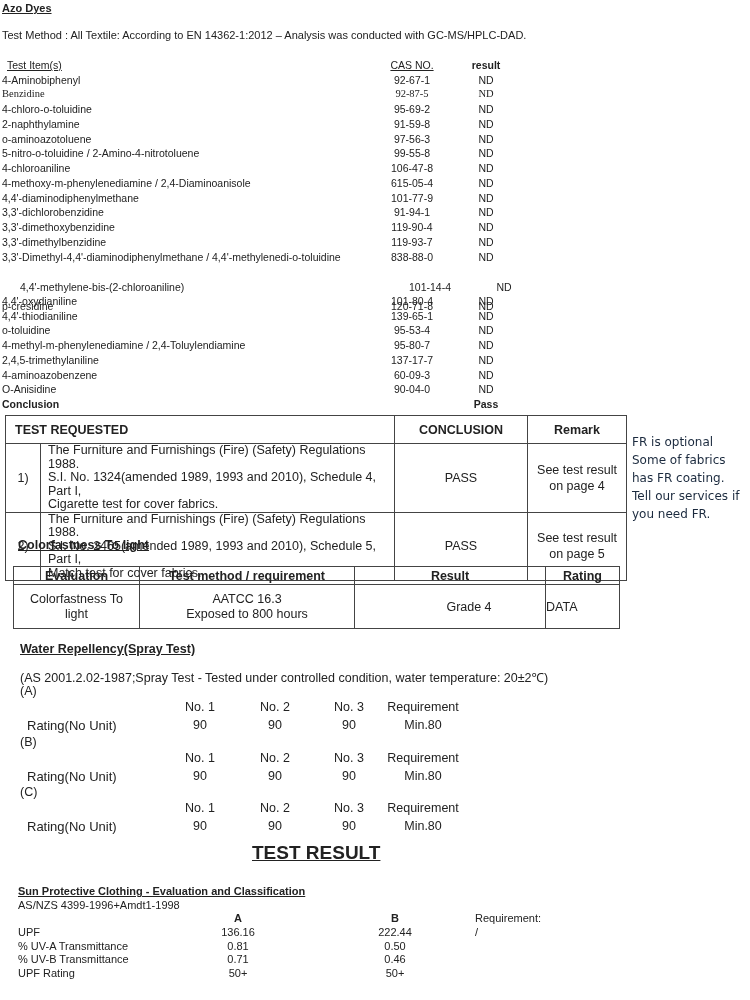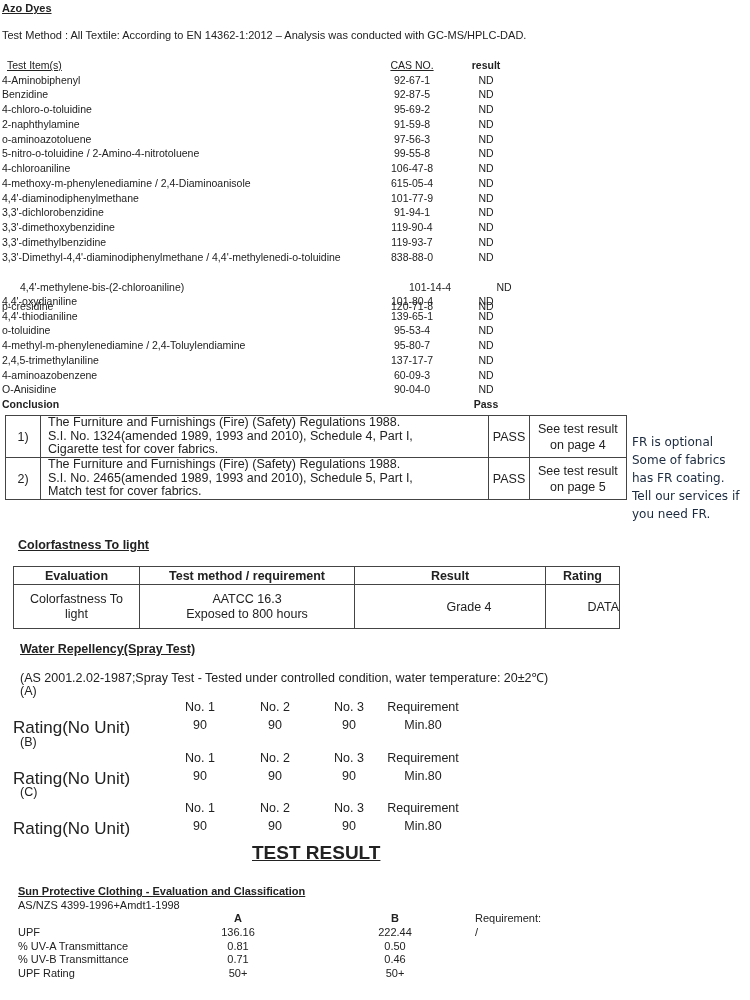--- a/index.html
+++ b/index.html
@@ -22,21 +22,21 @@
     
     table.grid { border-collapse: collapse; position: absolute; font-size: 12.5px; color: #222; }
     table.grid td, table.grid th { border: 1px solid #444; padding: 0; }
 
     .annot {
       position: absolute; left: 632px; top: 433px; width: 118px;
       font-family: "DejaVu Sans", sans-serif; font-size: 12px; line-height: 18px;
       color: #1b2a3e;
     }
 
-    .wr-label { position: absolute; left: 13px; font-size: 17px; }
+    .wr-label { position: absolute; left: 27px; font-size: 13px; }
     .wr-col { position: absolute; width: 60px; text-align: center; font-size: 12.5px; }
     .wr-req { position: absolute; width: 90px; text-align: center; font-size: 12.5px; }
     .sec-letter { position: absolute; left: 20px; font-size: 12.5px; }
 
     .upf-row { position: absolute; left: 18px; font-size: 11px; height: 13.6px; line-height: 13.6px; width: 560px; }
     .upf-row .lbl { position: absolute; left: 0; }
     .upf-row .a { position: absolute; left: 190px; width: 60px; text-align: center; }
     .upf-row .bb { position: absolute; left: 347px; width: 60px; text-align: center; }
     .upf-row .rq { position: absolute; left: 457px; }
   </style>
@@ -51,21 +51,21 @@
   <span class="cas u">CAS NO.</span>
   <span class="res b">result</span>
 </div>
 
 <div id="azo-rows">
     <div class="azo-row" style="top: 72.5px;">
       <span class="name">4-Aminobiphenyl</span>
       <span class="cas">92-67-1</span>
       <span class="res">ND</span>
     </div>
-    <div class="azo-row" style="top: 87.25px;">
+    <div class="azo-row" style="top: 87.25px; font-family: Liberation Serif, serif;">
       <span class="name">Benzidine</span>
       <span class="cas">92-87-5</span>
       <span class="res">ND</span>
     </div>
     <div class="azo-row" style="top: 102px;">
       <span class="name">4-chloro-o-toluidine</span>
       <span class="cas">95-69-2</span>
       <span class="res">ND</span>
     </div>
     <div class="azo-row" style="top: 116.75px;">
@@ -165,20 +165,25 @@
     </div>
   </div>
 
 <div class="azo-row b" style="top:397px;">
   <span class="name">Conclusion</span>
   <span class="res">Pass</span>
 </div>
 
 <table class="grid" style="left:5px; top:415px; width:622px;">
   <tbody>
+      <tr style="height:28px;">
+    <td colspan="2" class="b" style="padding-left:9px; font-size:12.5px;">TEST REQUESTED</td>
+    <td class="b" style="width:132px; text-align:center;">CONCLUSION</td>
+    <td class="b" style="width:98px; text-align:center;">Remark</td>
+  </tr>
   <tr style="height:42px;">
     <td style="width:34px; text-align:center;">1)</td>
     <td style="padding-left:7px; line-height:13.5px;">
       <div>The Furniture and Furnishings (Fire) (Safety) Regulations 1988.</div>
       <div>S.I. No. 1324(amended 1989, 1993 and 2010), Schedule 4, Part I,</div>
       <div>Cigarette test for cover fabrics.</div>
     </td>
     <td style="text-align:center;">PASS</td>
     <td style="text-align:center; line-height:16px;">
       <div>See test result</div>
@@ -221,21 +226,21 @@
   <tr style="height:44px;">
     <td style="text-align:center; line-height:15px;">
       <div>Colorfastness To</div>
       <div>light</div>
     </td>
     <td style="text-align:center; line-height:15px;">
       <div>AATCC 16.3</div>
       <div>Exposed to 800 hours</div>
     </td>
     <td style="text-align:center;padding-left:38px;">Grade 4</td>
-    <td style="text-align:right;margin-top:12px;">DATA</td>
+    <td style="text-align:left;margin-top:12px;">DATA</td>
   </tr>
 </tbody>
   </table>
 
 <div class="abs b u t12" style="left:20px; top:642px;">Water Repellency(Spray Test)</div>
 <div class="abs t12" style="left:20px; top:669px;">(AS 2001.2.02-1987;Spray Test - Tested under controlled condition, water temperature: 20±2℃)</div>
 
 <div id="water-sections">
     <div>
       <div class="sec-letter" style="top:684px">(A)</div>

